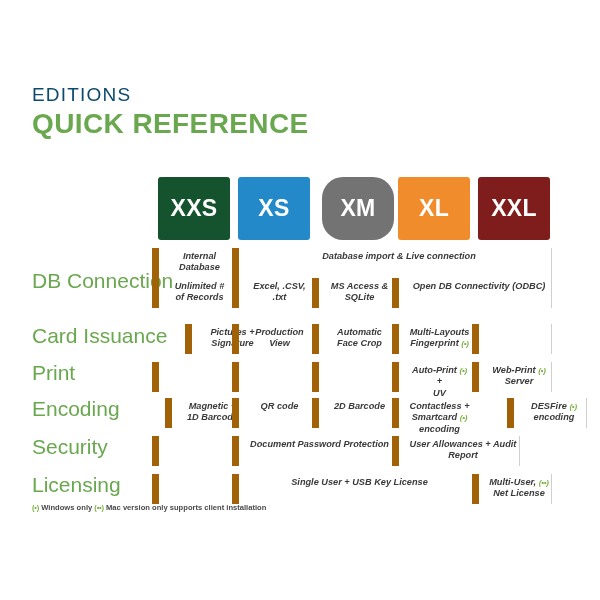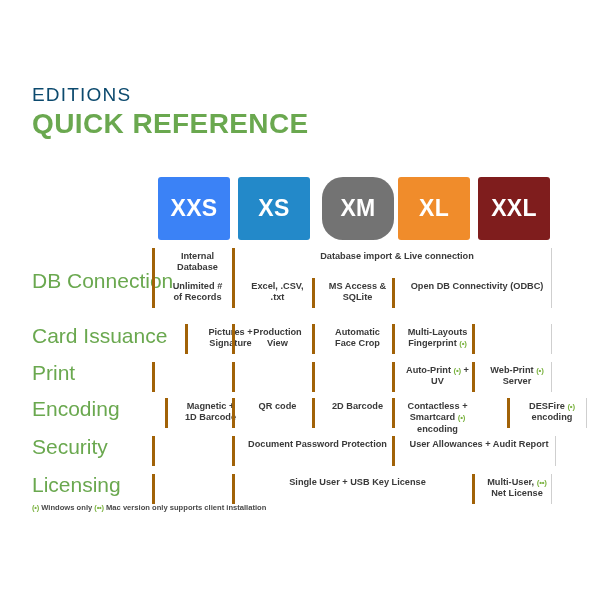--- a/index.html
+++ b/index.html
@@ -94,32 +94,33 @@
     position: absolute;
     left: 152px;
     top: 0;
     width: 400px;
     height: 100%;
   }
   .cell {
     position: absolute;
     top: 0;
     box-sizing: border-box;
-    border-left: 3px solid #a16207;
+    border-left: 7px solid #a16207;
     color: #3a3a3a;
     font-size: 9.2px;
     line-height: 11.4px;
     font-weight: 700;
     text-align: center;
     display: flex;
     align-items: flex-start;
     justify-content: center;
     padding-top: 3px;
     padding-left: 10px;
     padding-right: 2px;
+    font-style: italic;
   }
   .cell.blank {
     font-size: 0;
   }
   .cell.edge-right {
     border-right: 1px solid #cfcfcf;
   }
   .cell span.txt {
     display: block;
   }
@@ -149,21 +150,21 @@
 <body>
 
 <div id="page">
 
   <div class="title-block">
     <div class="title-eyebrow">EDITIONS</div>
     <div class="title-main">QUICK REFERENCE</div>
   </div>
 
   <div class="badges" id="badges">
-      <div class="badge" style="left: 0px; background: #3b82f6;">
+      <div class="badge" style="left: 0px; background: #14532d;">
         <span>XXS</span>
       </div>
       <div class="badge" style="left: 80px; background: rgb(35, 137, 201);">
         <span>XS</span>
       </div>
       <div class="badge" style="left: 164px; background: #737373; border-radius: 21px;">
         <span>XM</span>
       </div>
       <div class="badge" style="left: 240px; background: rgb(240, 140, 43);">
         <span>XL</span>
@@ -259,21 +260,21 @@
       </div>
       <div class="row" style="position: absolute; top: 188px; height: 38px;">
         <div class="row-label" style="top: 2px;">Security</div>
         <div class="cells">
           <div class="cell blank" style="left: 0px; width: 80px; top: 0px; height: 30px;">
             <span class="txt"></span>
           </div>
           <div class="cell" style="left: 80px; width: 160px; top: 0px; height: 30px;">
             <span class="txt">Document Password Protection</span>
           </div>
-          <div class="cell edge-right" style="left: 240px; width: 164px; top: 0px; height: 30px;">
+          <div class="cell edge-right" style="left: 240px; width: 128px; top: 0px; height: 30px;">
             <span class="txt">User Allowances + Audit Report</span>
           </div>
         </div>
       </div>
       <div class="row" style="position: absolute; top: 226px; height: 40px;">
         <div class="row-label" style="top: 2px;">Licensing</div>
         <div class="cells">
           <div class="cell blank" style="left: 0px; width: 80px; top: 0px; height: 30px;">
             <span class="txt"></span>
           </div>

